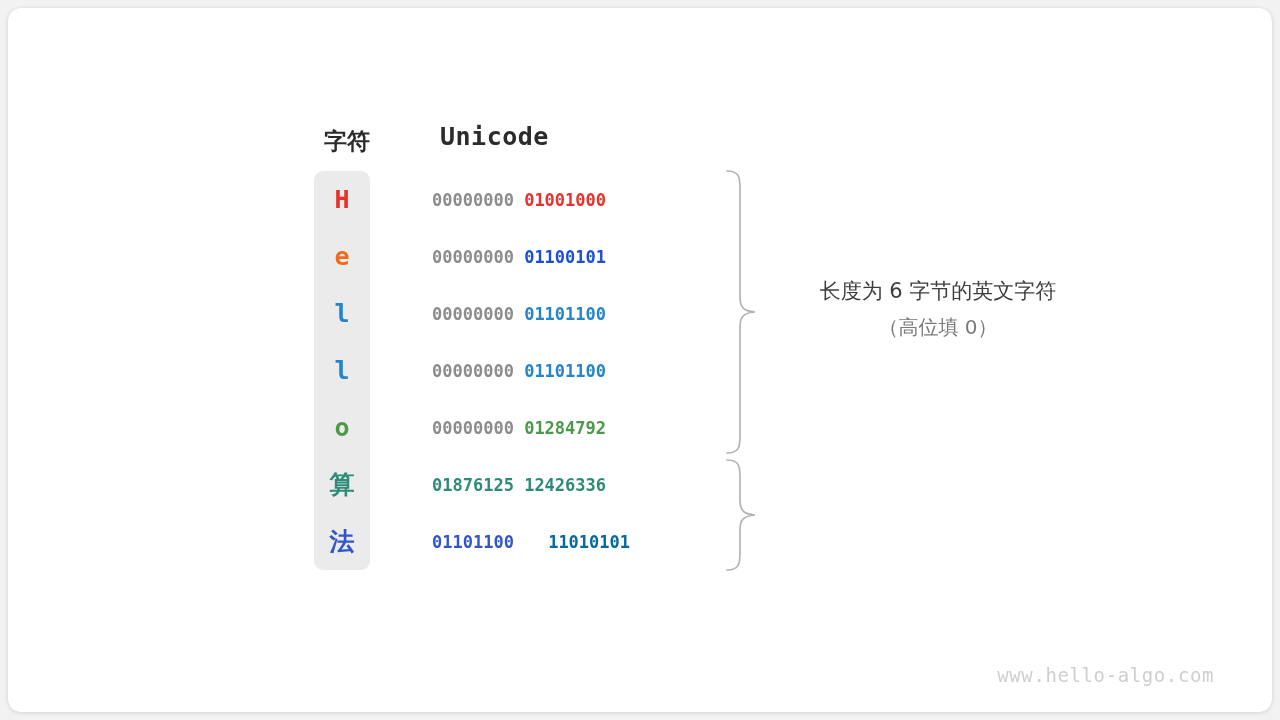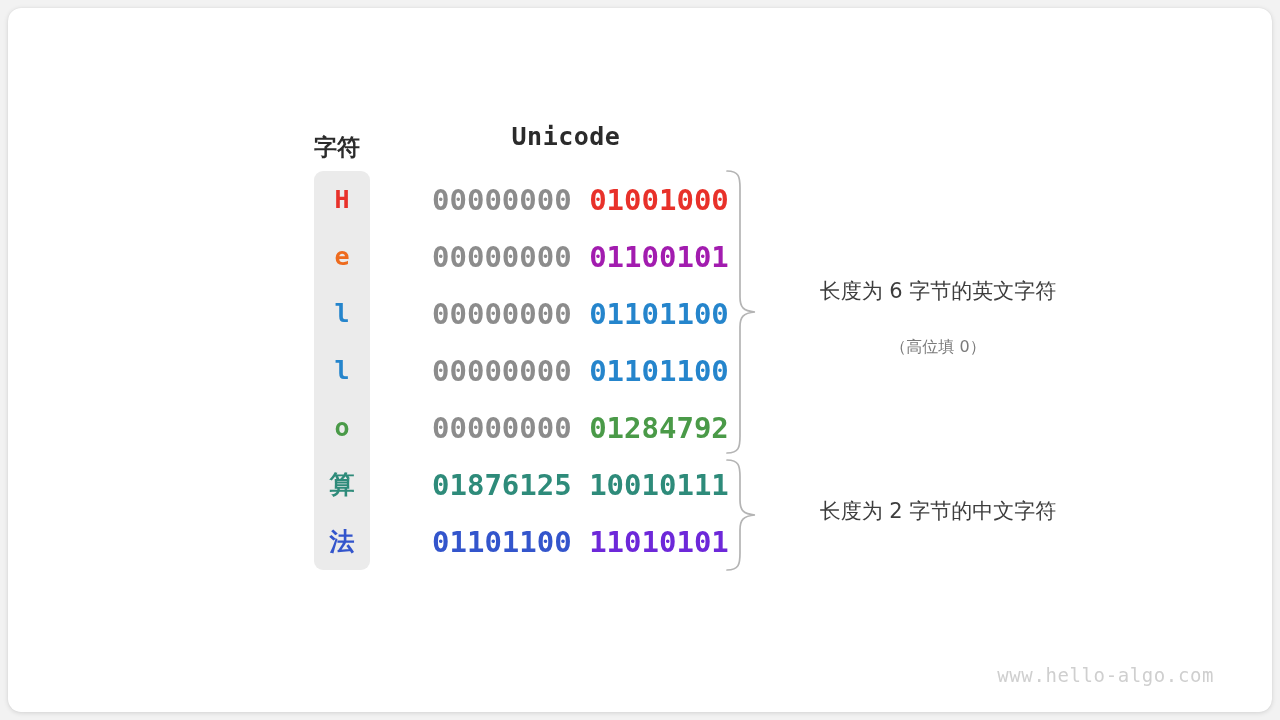--- a/index.html
+++ b/index.html
@@ -30,31 +30,31 @@
 
   
   .hdr {
     position: absolute;
     font-weight: bold;
     color: #2b2b2b;
     white-space: nowrap;
   }
   #hdr-char {
     left: 306px;
-    top: 124px;
+    top: 118px;
     width: 56px;
-    text-align: left;
+    text-align: right;
     font-family: "DejaVu Sans", sans-serif;
     font-size: 23px;
   }
   #hdr-unicode {
     left: 432px;
     top: 114px;
     width: 252px;
-    text-align: center;
+    text-align: left;
     font-family: "DejaVu Sans Mono", monospace;
     font-size: 25px;
     letter-spacing: 0.5px;
   }
 
   
   #char-panel {
     position: absolute;
     left: 306px;
     top: 163px;
@@ -87,21 +87,21 @@
     font-size: 25px;
   }
   .cell-bits {
     position: absolute;
     left: 424px;
     width: 268px;
     height: 40px;
     line-height: 40px;
     text-align: left;
     font-family: "DejaVu Sans Mono", monospace;
-    font-size: 29px;
+    font-size: 17px;
     font-weight: bold;
     white-space: pre;
   }
   .bits-hi { color: #8c8c8c; }
 
   
   .brace {
     position: absolute;
     pointer-events: none;
   }
@@ -112,22 +112,21 @@
     text-align: center;
     color: #3d3d3d;
     font-family: "DejaVu Sans", sans-serif;
     font-size: 21px;
     line-height: 36px;
     white-space: nowrap;
   }
   .anno .sub {
     display: block;
     color: #7a7a7a;
-    font-size: 16px;
-    margin-top: 20px;
+    font-size: 20px;
   }
 
   
   #watermark {
     position: absolute;
     right: 58px;
     bottom: 26px;
     color: #cfcfcf;
     font-family: "DejaVu Sans Mono", monospace;
     font-size: 19px;
@@ -145,58 +144,55 @@
 
     <div id="char-panel"></div>
 
     <div id="rows-container">
         <div class="row" style="top: 172px;">
           <div class="cell-char" style="top: 0px; color: rgb(232, 49, 42);">H</div>
           <div class="cell-bits" style="top: 0px;"><span class="bits-hi">00000000</span> <span style="color: rgb(232, 49, 42);">01001000</span></div>
         </div>
         <div class="row" style="top: 229px;">
           <div class="cell-char" style="top: 0px; color: rgb(238, 107, 30);">e</div>
-          <div class="cell-bits" style="top: 0px;"><span class="bits-hi">00000000</span> <span style="color: #a21caf;">01100101</span></div>
+          <div class="cell-bits" style="top: 0px;"><span class="bits-hi">00000000</span> <span style="color: #1d4ed8;">01100101</span></div>
         </div>
         <div class="row" style="top: 286px;">
           <div class="cell-char" style="top: 0px; color: rgb(37, 133, 204);">l</div>
           <div class="cell-bits" style="top: 0px;"><span class="bits-hi">00000000</span> <span style="color: rgb(37, 133, 204);">01101100</span></div>
         </div>
         <div class="row" style="top: 343px;">
           <div class="cell-char" style="top: 0px; color: rgb(37, 133, 204);">l</div>
           <div class="cell-bits" style="top: 0px;"><span class="bits-hi">00000000</span> <span style="color: rgb(37, 133, 204);">01101100</span></div>
         </div>
         <div class="row" style="top: 400px;">
           <div class="cell-char" style="top: 0px; color: rgb(74, 154, 72);">o</div>
           <div class="cell-bits" style="top: 0px;"><span class="bits-hi">00000000</span> <span style="color: rgb(74, 154, 72);">01284792</span></div>
         </div>
         <div class="row" style="top: 457px;">
           <div class="cell-char cjk" style="top: 0px; color: rgb(46, 139, 122);">算</div>
-          <div class="cell-bits" style="top: 0px;"><span style="color: rgb(46, 139, 122);">01876125</span> <span style="color: rgb(46, 139, 122);">10010111</span></div>
+          <div class="cell-bits" style="top: 0px;"><span style="color: rgb(46, 139, 122);">01876125</span> <span style="color: rgb(46, 139, 122);">12426336</span></div>
         </div>
         <div class="row" style="top: 514px;">
           <div class="cell-char cjk" style="top: 0px; color: rgb(51, 85, 204);">法</div>
-          <div class="cell-bits" style="top: 0px;"><span style="color: rgb(51, 85, 204);">01101100</span> <span style="color: #6d28d9;">11010101</span></div>
+          <div class="cell-bits" style="top: 0px;"><span style="color: rgb(51, 85, 204);">01101100</span> <span style="color: #0369a1; margin-left: 24px;">11010101</span></div>
         </div>
       </div>
 
     <svg class="brace" style="left:715px; top:160px;" width="40" height="288" viewBox="0 0 40 288">
       <path d="M 4 3 C 16 3, 17 9, 17 20 L 17 129 C 17 139, 20 143, 32 144
                C 20 145, 17 149, 17 159 L 17 268 C 17 279, 16 285, 4 285" fill="none" stroke="#b4b4b4" stroke-width="1.7" stroke-linecap="round"></path>
     </svg>
 
     <svg class="brace" style="left:715px; top:449px;" width="40" height="116" viewBox="0 0 40 116">
       <path d="M 4 3 C 16 3, 17 9, 17 20 L 17 43 C 17 53, 20 57, 32 58
                C 20 59, 17 63, 17 73 L 17 96 C 17 107, 16 113, 4 113" fill="none" stroke="#b4b4b4" stroke-width="1.7" stroke-linecap="round"></path>
     </svg>
 
     <div class="anno" style="left:780px; top:265px; width:300px;">
       <span>长度为 6 字节的英文字符</span>
       <span class="sub">（高位填 0）</span>
     </div>
 
-    <div class="anno" style="left:780px; top:485px; width:300px;">
-      <span>长度为 2 字节的中文字符</span>
-    </div>
 
     <div id="watermark">www.hello-algo.com</div>
   </div>
 </div>
 
 </body></html>

